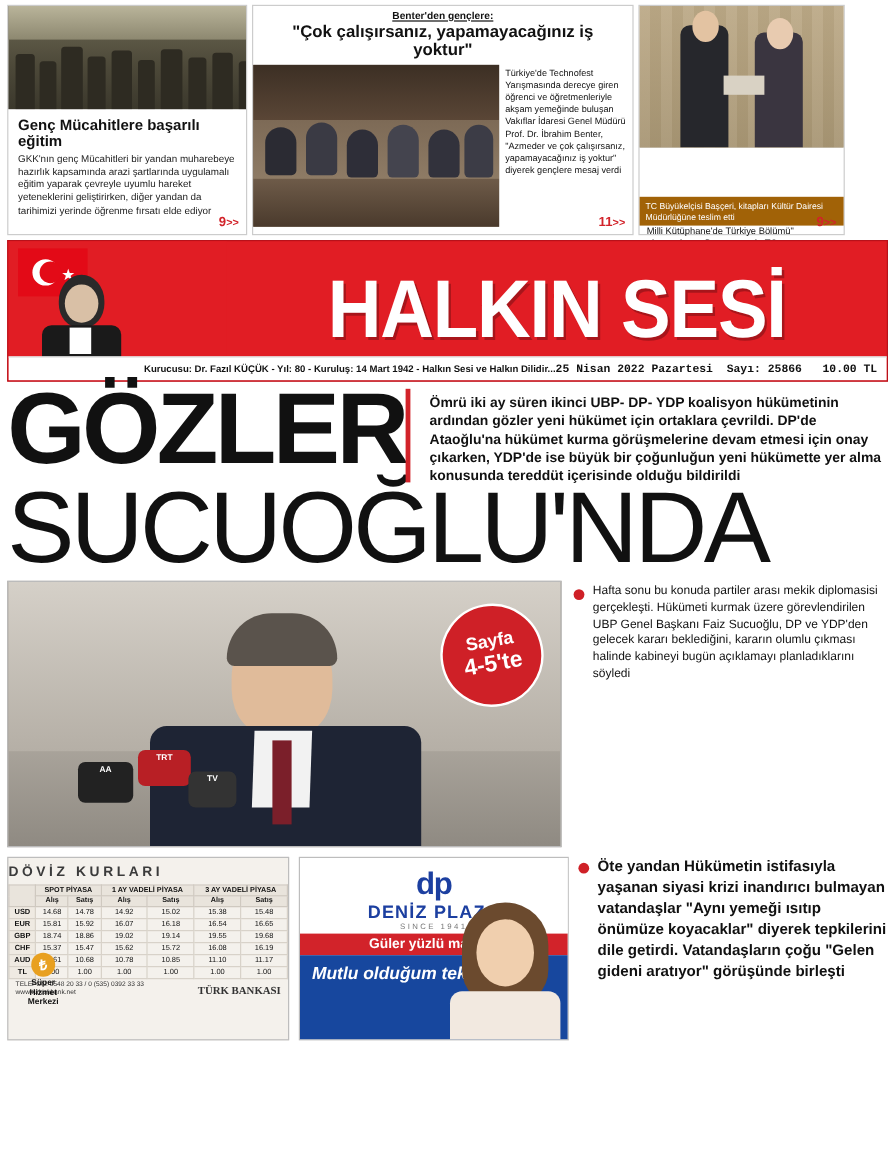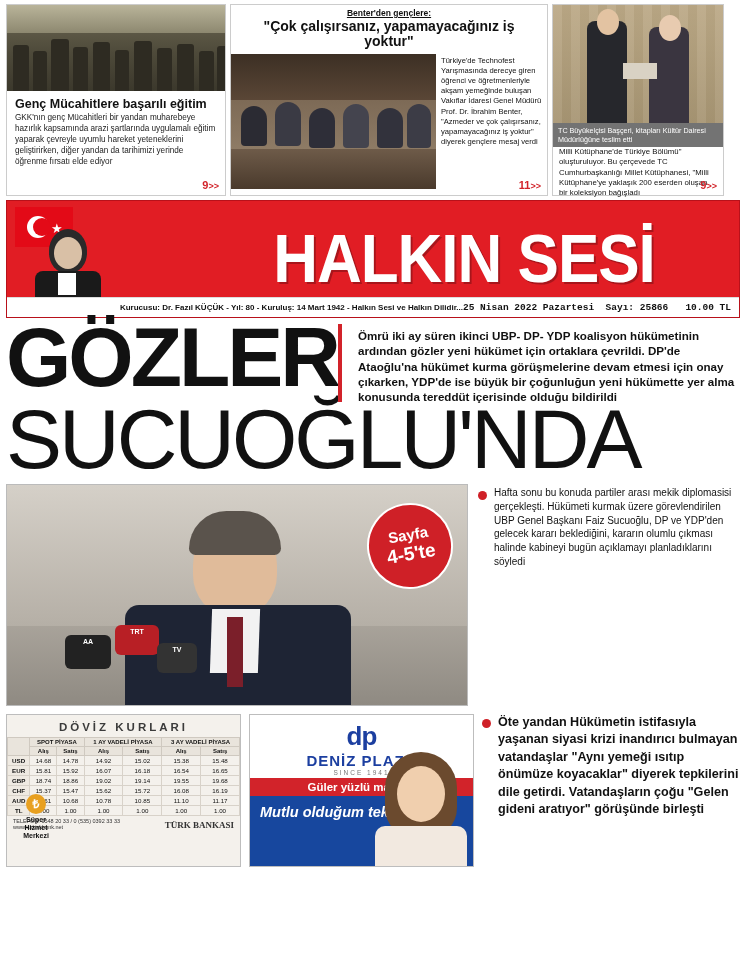--- a/index.html
+++ b/index.html
@@ -9,40 +9,40 @@
     background:#ffffff;
     font-family:"Liberation Sans", sans-serif;
     color:#111;
     overflow:hidden;
   }
   .page { position:relative; width:746px; height:960px; }
 
   
   .topstrip { display:flex; gap:4px; padding:4px 6px 0 6px; height:196px; }
 
-  .top-left { width:220px; position:relative; border:1px solid #ccc; background:#fff; }
+  .top-left { width:200px; position:relative; border:1px solid #ccc; background:#fff; }
   .tl-photo { height:86px; background:linear-gradient(180deg,#6f6a55 0%,#4e4a3a 55%,#3b382c 100%); position:relative; overflow:hidden; }
   .tl-photo .soldier { position:absolute; bottom:0; background:#2e2b22; border-radius:3px 3px 0 0; }
   .tl-photo .sky { position:absolute; top:0; left:0; right:0; height:28px; background:linear-gradient(180deg,#b9b49a,#8d8870); }
   .tl-title { font-size:12.5px; font-weight:bold; padding:6px 8px 2px 8px; line-height:1.15; }
   .tl-body { font-size:8.2px; line-height:1.32; padding:0 8px 6px 8px; color:#222; }
   .pagenum { position:absolute; right:6px; bottom:4px; font-size:11px; font-weight:bold; color:#d2232a; }
   .pagenum small { font-size:9px; }
 
   .top-mid { width:318px; position:relative; border:1px solid #ccc; background:#fff; }
   .tm-kicker { text-align:center; font-size:8.5px; font-weight:bold; padding:3px 0 1px; text-decoration:underline; }
   .tm-head { text-align:center; font-size:14px; font-weight:bold; line-height:1.1; padding:0 6px 4px; }
   .tm-flex { display:flex; }
   .tm-photo { width:205px; height:135px; background:#6b5b4a; position:relative; overflow:hidden; }
   .tm-photo .band { position:absolute; left:0; right:0; }
   .tm-text { flex:1; font-size:7.6px; line-height:1.34; padding:2px 5px; }
 
   .top-right { width:172px; position:relative; border:1px solid #ccc; background:#fff; }
   .tr-photo { height:118px; background:linear-gradient(180deg,#c8b89a,#9d8f72); position:relative; overflow:hidden; }
-  .tr-cap { background:#737373; color:#fff; font-size:7.2px; line-height:1.25; padding:3px 5px; }
+  .tr-cap { background:#a16207; color:#fff; font-size:7.2px; line-height:1.25; padding:3px 5px;margin-top:41px; }
   .tr-title { font-size:12.5px; font-weight:bold; color:#0f2f8a; padding:5px 6px 2px; line-height:1.12; }
   .tr-body { font-size:7.8px; line-height:1.32; padding:0 6px 4px; }
 
   
   .masthead { margin:4px 6px 0 6px; border:1px solid #b8111a; background:#e11d24; height:118px; position:relative; display:flex; align-items:center; overflow:hidden; }
   .mh-left { width:182px; height:100%; position:relative; background:#e11d24; }
   .flag { position:absolute; left:8px; top:6px; width:58px; height:40px; background:#e30a17; }
   .flag .crescent { position:absolute; left:12px; top:9px; width:22px; height:22px; border-radius:50%; background:#fff; }
   .flag .crescent2 { position:absolute; left:18px; top:11px; width:18px; height:18px; border-radius:50%; background:#e30a17; }
   .flag .star { position:absolute; left:36px; top:15px; color:#fff; font-size:13px; line-height:13px; }
@@ -81,21 +81,21 @@
   .sayfa span.b { font-size:19px; }
 
   .rightcol { flex:1; padding-top:2px; }
   .rc-item { position:relative; padding-left:16px; margin-bottom:12px; }
   .rc-item:before { content:""; position:absolute; left:0; top:5px; width:9px; height:9px; border-radius:50%; background:#cf2027; }
   .rc-item p { margin:0; font-size:10px; line-height:1.38; font-weight:normal; }
 
   
   .bottom { display:flex; gap:8px; padding:8px 6px 6px 6px; }
   .doviz { width:235px; border:1px solid #bdbdbd; background:#f4f1ec; position:relative; }
-  .doviz h4 { margin:0; text-align:center; font-size:11.5px; letter-spacing:3px; font-weight:bold; color:#3b3b3b; padding:6px 0 4px; }
+  .doviz h4 { margin:0; font-size:11.5px; letter-spacing:3px; font-weight:bold; color:#3b3b3b; padding:6px 0 4px; }
   .dv-table { width:100%; border-collapse:collapse; font-size:6.2px; }
   .dv-table th { background:#e9e4dc; border:1px solid #cfc9c0; padding:1px 2px; font-size:6px; }
   .dv-table td { border:1px solid #d8d2c9; padding:1px 2px; text-align:center; }
   .dv-table td.cur { font-weight:bold; background:#efeae2; }
   .dv-badge { position:absolute; left:6px; bottom:26px; width:46px; text-align:center; font-size:7px; font-weight:bold; line-height:1.15; }
   .dv-badge .circ { width:20px; height:20px; border-radius:50%; background:#e8a020; color:#fff; margin:0 auto 2px; font-size:12px; line-height:20px; }
   .dv-foot { display:flex; justify-content:space-between; align-items:flex-end; padding:2px 6px 4px; font-size:5.5px; color:#333; }
   .dv-bank { font-size:9px; font-weight:bold;font-family:Liberation Serif, serif; }
 
   .deniz { width:225px; border:1px solid #bdbdbd; background:#fff; position:relative; }

